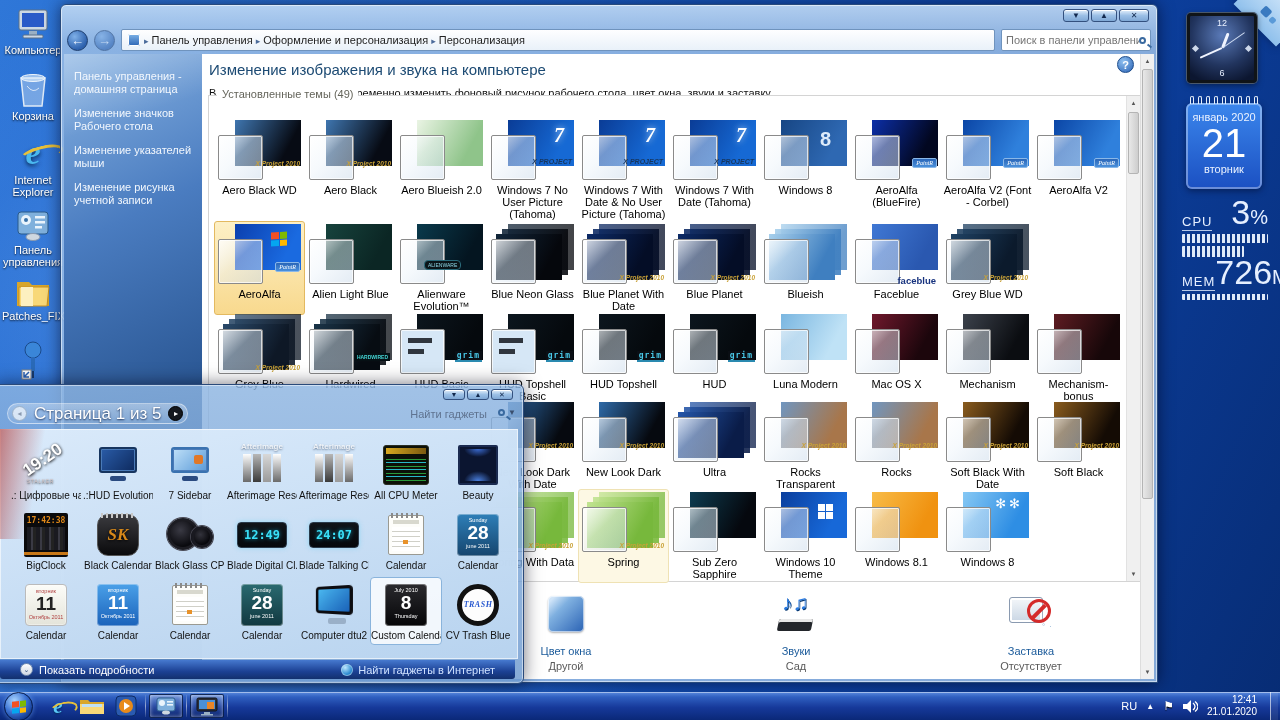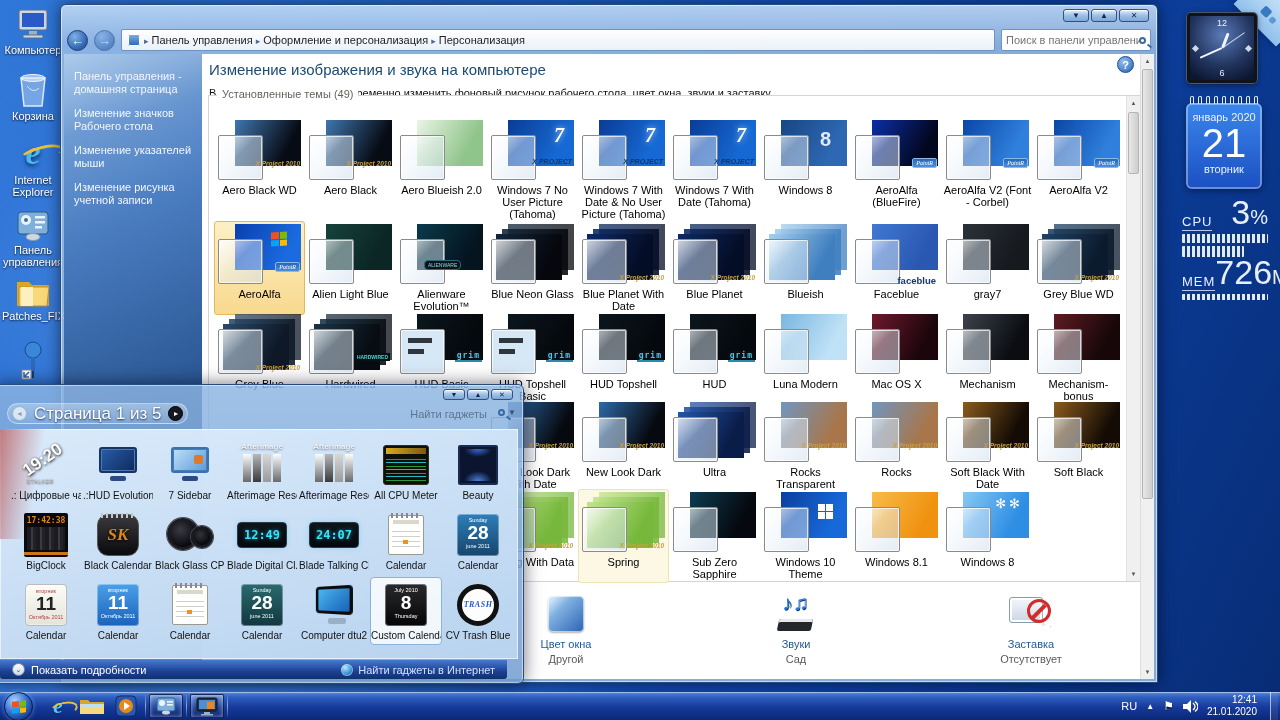--- a/index.html
+++ b/index.html
@@ -118,21 +118,21 @@
 .lflag i:nth-child(1){background:#f25022}.lflag i:nth-child(2){background:#7fba00}
 .lflag i:nth-child(3){background:#05a6f0}.lflag i:nth-child(4){background:#ffb900}
 .tlabel{margin-top:2px;text-align:center;font-size:11px;line-height:12px;color:#000}
 .lb-scroll{position:absolute;right:0;top:0;bottom:0;width:14px;background:#f0f0f0;border-left:1px solid #e2e2e2}
 .sarrow{position:absolute;left:0;right:0;height:14px;display:grid;place-items:center;color:#555;font-size:6px;background:#f0f0f0;cursor:pointer}
 .sarrow.dn{bottom:0}
 .sthumb{position:absolute;left:1px;right:1px;border-radius:2px;background:linear-gradient(90deg,#e8e8e8,#cdcdcd);border:1px solid #b4b4b4;cursor:pointer}
 .pw-scroll{width:14px;flex:none;position:relative;background:#f0f0f0;border-left:1px solid #ddd}
 .fitem{position:absolute;width:140px;text-align:center;cursor:pointer}
 .fitem .fico{height:42px;display:flex;align-items:center;justify-content:center}
-.fitem .flb{color:#1a5a9a;margin-top:3px}
+.fitem .flb{color:#1a5a9a;margin-top:10px}
 .fitem .fvl{color:#5a5a5a;margin-top:3px}
 
 .ico-wincolor{width:36px;height:36px;border-radius:5px;background:linear-gradient(135deg,#cfe4f8 10%,#7fb0e0 35%,#2a62b4);box-shadow:inset 0 0 0 1px rgba(255,255,255,.6),0 1px 2px rgba(0,0,0,.3)}
 .ico-sounds{position:relative;width:40px;height:38px}
 .ico-sounds .kb{position:absolute;bottom:2px;left:2px;width:34px;height:12px;background:#23262b;border-radius:2px;transform:skewX(-12deg);box-shadow:inset 0 3px 0 #e8e8e8}
 .ico-sounds .nt{position:absolute;top:-4px;left:6px;color:#2a7ae0;font-size:21px;text-shadow:1px 1px 0 #0a3a70}
 .ico-saver{position:relative;width:44px;height:38px}
 .ico-saver .mon{position:absolute;left:0;top:2px;width:34px;height:26px;border-radius:3px;background:linear-gradient(#f4f7fa,#c9d6e4);border:1px solid #8a9ab0;box-shadow:inset 0 0 0 2px #fff}
 .ico-saver .ban{position:absolute;right:2px;top:4px;width:24px;height:24px;border:3.5px solid #d42a2a;border-radius:50%;background:rgba(255,255,255,.2)}
 .ico-saver .ban::after{content:"";position:absolute;left:-1px;top:8px;width:19px;height:3.5px;background:#d42a2a;transform:rotate(-45deg)}
@@ -153,22 +153,22 @@
 .gs-car{position:absolute;right:7px;top:23px;color:#3a4f6e;font-size:8px;cursor:pointer}
 .gw-body{position:absolute;left:5px;right:5px;top:44px;bottom:24px;overflow:hidden;
  background:linear-gradient(165deg,rgba(222,237,252,.96),rgba(186,213,240,.95));box-shadow:inset 0 0 0 1px rgba(255,255,255,.6)}
 .gw-body::before{content:"";position:absolute;left:0;top:0;width:46px;height:110px;
  background:linear-gradient(100deg,rgba(170,30,25,.55),rgba(170,30,25,0) 70%)}
 .grow{position:absolute;left:10px;right:4px;display:flex}
 .gitem{width:72px;flex:none;text-align:center;cursor:pointer;padding:3px 0;border:1px solid transparent;border-radius:4px}
 .gitem.sel{background:rgba(255,255,255,.8);border-color:#8ab4dc}
 .gicon{height:47px;display:flex;align-items:center;justify-content:center}
 .glabel{font-size:10px;line-height:11px;margin-top:2px;color:#111;white-space:nowrap;overflow:hidden}
-.gw-footer{position:absolute;left:5px;right:16px;bottom:4px;height:19px;border-radius:0 0 3px 3px;
- background:linear-gradient(#4679cf,#1c4194 60%,#12306e);display:flex;align-items:center;padding:0 12px;color:#fff}
+.gw-footer{position:absolute;left:5px;right:8px;bottom:4px;height:19px;border-radius:0 0 3px 3px;
+ background:linear-gradient(#4679cf,#1c4194 60%,#12306e);display:flex;align-items:center;padding:0 20px;color:#fff}
 .chev{width:13px;height:13px;border-radius:50%;background:linear-gradient(#fdfdfd,#cfd8e4);color:#31507e;display:grid;place-items:center;font-size:7px;margin-right:6px;border:1px solid #7a92b4;cursor:pointer}
 .gw-link{margin-left:auto;display:flex;align-items:center;gap:5px;color:#cfe2ff;cursor:pointer}
 .globe{width:12px;height:12px;border-radius:50%;background:radial-gradient(circle at 35% 30%,#bfe8ff,#2a8ad0 60%,#1a5a9a);box-shadow:inset 0 0 0 1px rgba(255,255,255,.4)}
 
 .ga-stalker{position:relative;width:46px;height:46px}
 .ga-stalker .t{position:absolute;left:-2px;top:8px;transform:rotate(-35deg);color:#fff;font-weight:bold;font-size:17px;text-shadow:0 1px 3px #000}
 .ga-stalker .s{position:absolute;left:4px;bottom:4px;color:#d8c8c8;font-size:4.5px;letter-spacing:1px;text-shadow:0 1px 2px #000}
 .ga-mon{width:42px;height:40px;position:relative}
 .ga-mon .scr{position:absolute;left:2px;top:2px;width:38px;height:26px;border-radius:3px;background:linear-gradient(135deg,#2a5ca8,#0e2a5e);border:2px solid #17355f;box-shadow:inset 0 0 0 1px #4a7ab8}
 .ga-mon .std{position:absolute;left:13px;bottom:4px;width:16px;height:5px;background:#2a4a80;border-radius:2px}
@@ -553,27 +553,20 @@
                 <div class="tlabel">Blueish</div>
               </div>
               <div class="titem" style="--c1: #2a58b0; --c2: #4078d4;">
                 <div class="thumb">
                   <div class="tbg front"></div>
                   <div class="tglass"></div>
                   <span class="badge b-face">faceblue</span>
                 </div>
                 <div class="tlabel">Faceblue</div>
               </div>
-              <div class="titem" style="--c1: #16191e; --c2: #2c323a;">
-                <div class="thumb">
-                  <div class="tbg front"></div>
-                  <div class="tglass"></div>
-                </div>
-                <div class="tlabel">gray7</div>
-              </div>
               <div class="titem" style="--c1: #0b1a2c; --c2: #1f4264;">
                 <div class="thumb stk">
                   <div class="tbg p2"></div>
                   <div class="tbg p1"></div>
                   <div class="tbg front"></div>
                   <div class="tglass"></div>
                   <span class="badge b-gold">X Project 2010</span>
                 </div>
                 <div class="tlabel">Grey Blue WD</div>
               </div>

